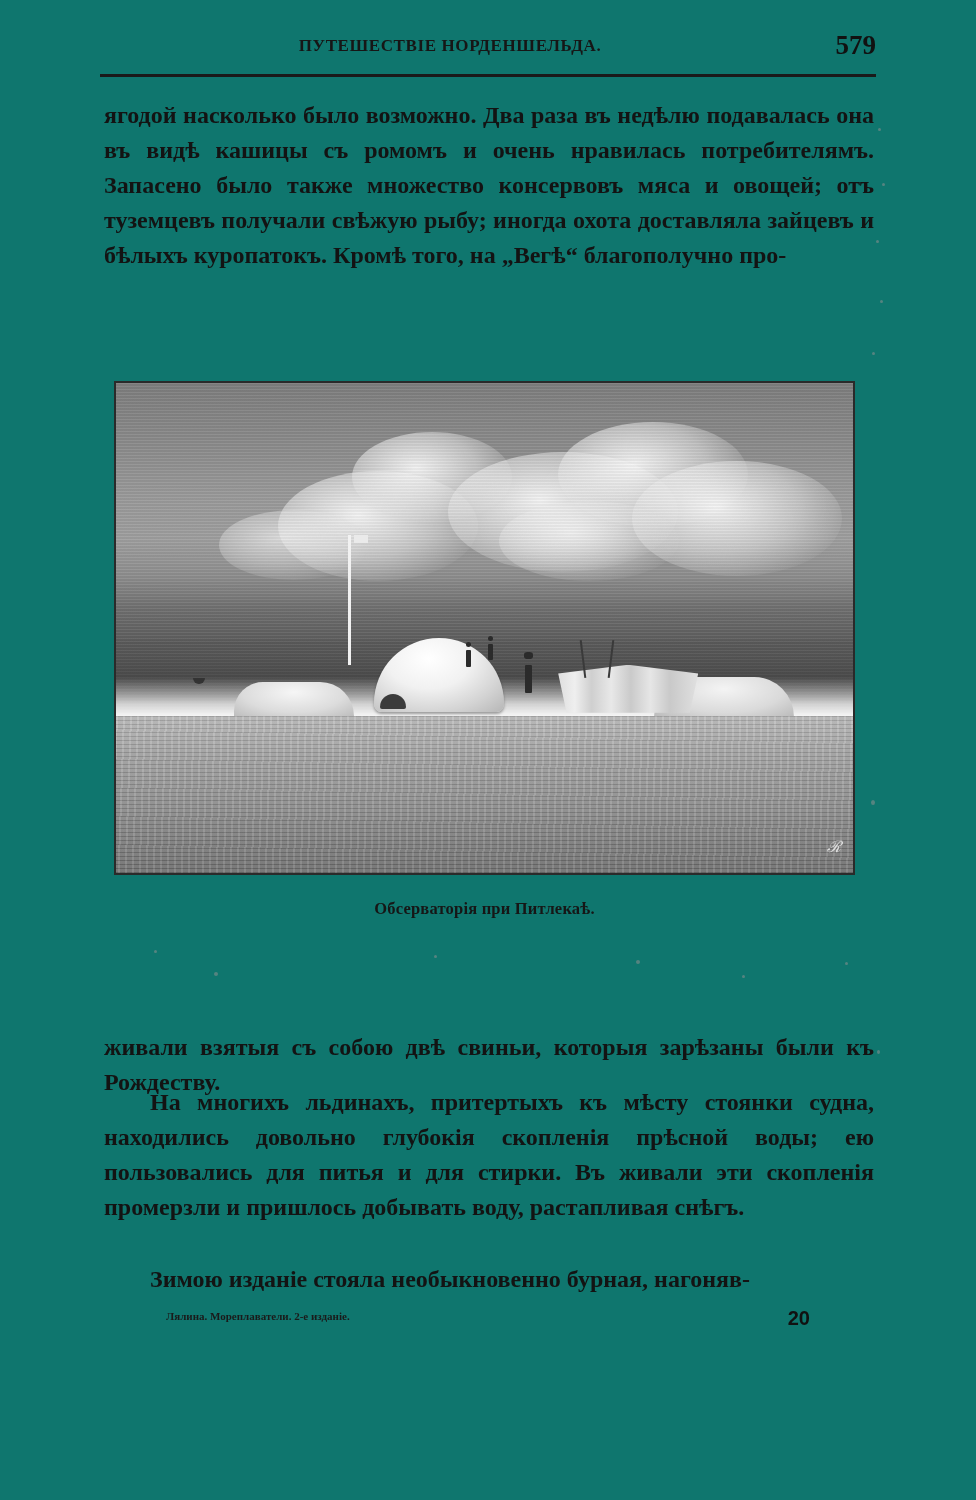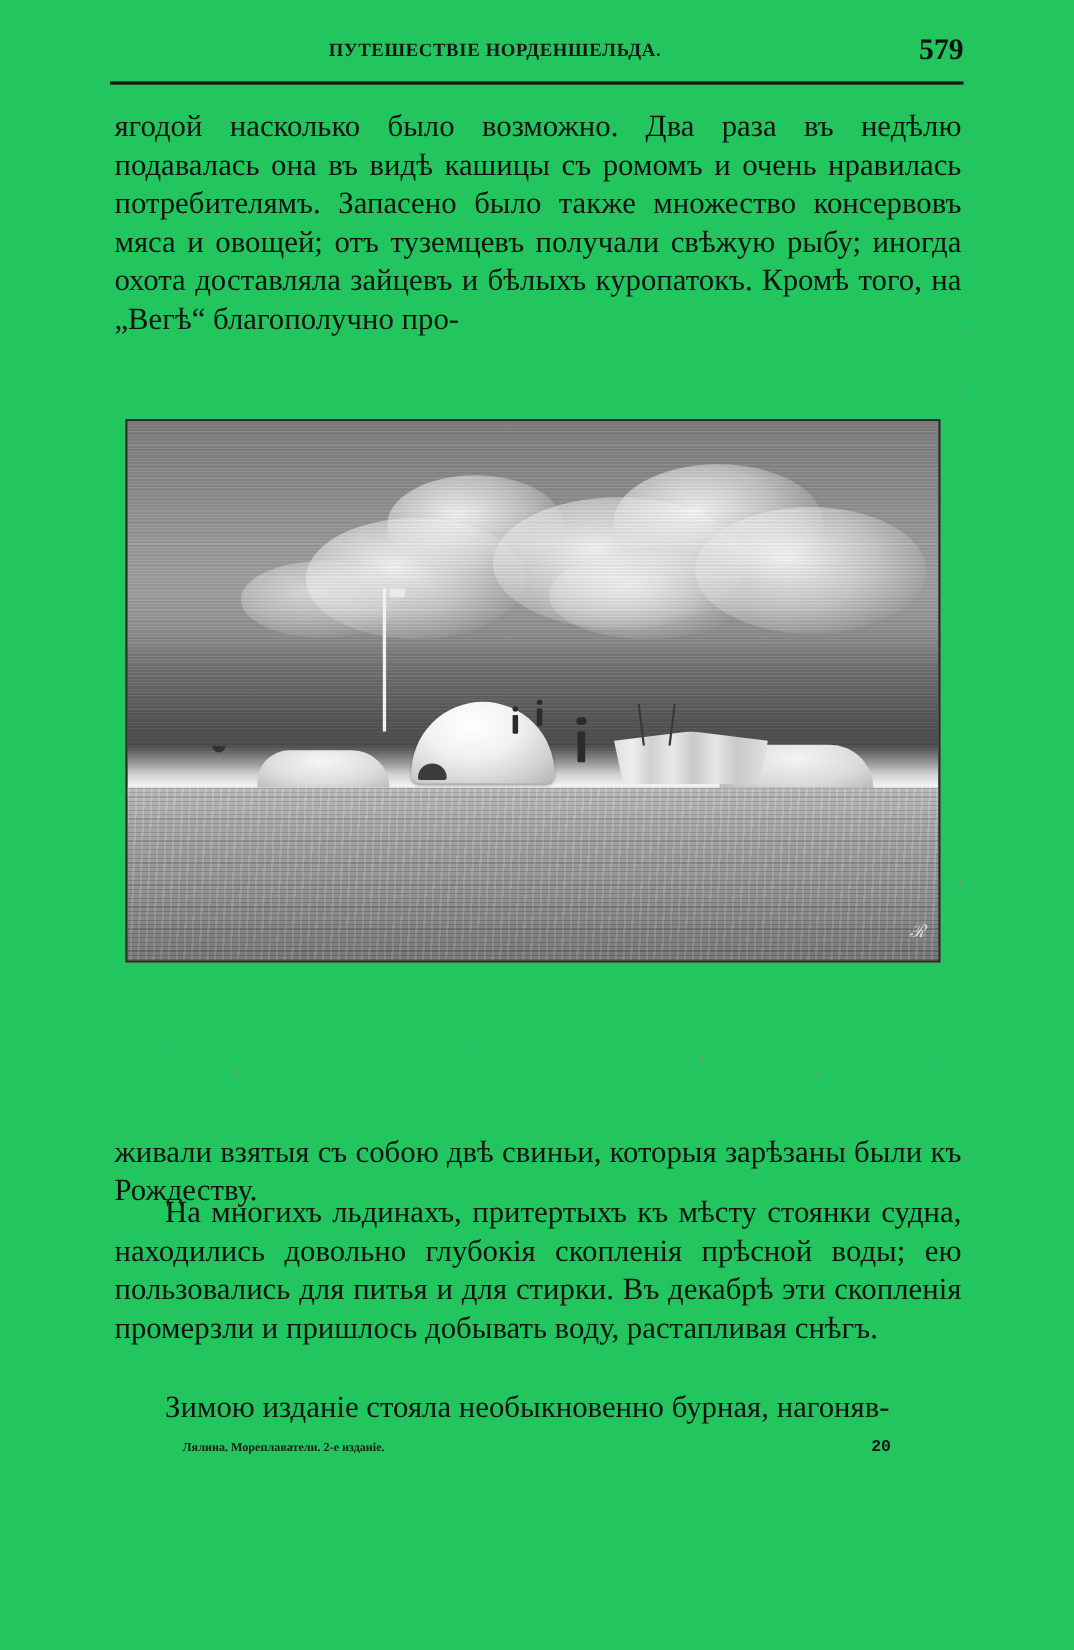--- a/index.html
+++ b/index.html
@@ -13,21 +13,21 @@
     position: relative;
     font-family: "Liberation Serif", serif;
     color: #111;
     overflow: hidden;
   }
   .page {
     position: absolute;
     left: 0; top: 0;
     width: 976px;
     height: 1500px;
-    background: #22c55e;
+    background: #0f766e;
   }
   
   .header {
     position: absolute;
     left: 100px;
     top: 30px;
     width: 776px;
     height: 40px;
   }
   .header-title {
@@ -61,27 +61,27 @@
   }
 
   
   .col {
     position: absolute;
     left: 104px;
     width: 770px;
   }
   .para {
     font-family: "Liberation Serif", serif;
-    font-size: 28px;
+    font-size: 24px;
     line-height: 35px;
     color: #131313;
     text-align: justify;
     text-justify: inter-word;
     margin: 0;
-    font-weight: 400;
+    font-weight: 700;
   }
   .para.indent {
     text-indent: 46px;
   }
   #para-top {
     top: 98px;
   }
   #para-mid {
     top: 1010px;
     margin-top: 20px;
@@ -350,22 +350,22 @@
     top: 0;
     font-family: "Liberation Serif", serif;
     font-size: 11px;
     font-weight: bold;
     color: #1a1a1a;
   }
   .footer-right {
     position: absolute;
     right: 0;
     top: -3px;
-    font-family: Liberation Mono, monospace;
-    font-size: 15px;
+    font-family: Liberation Sans, sans-serif;
+    font-size: 20px;
     font-weight: bold;
     color: #111;
   }
 
   
   .speck {
     position: absolute;
     background: #8f8f8f;
     border-radius: 50%;
     opacity: 0.55;
@@ -414,27 +414,28 @@
       <div class="fig-person p2"></div>
       <div class="fig-person p2h"></div>
       <div class="fig-person p3"></div>
       <div class="fig-person p3h"></div>
       <div class="ice"></div>
       <div class="ice-texture"></div>
       <div class="artist-mark">ℛ</div>
     </div>
   </div>
 
+  <div class="fig-caption">Обсерваторія при Питлекаѣ.</div>
 
   <div class="col" id="para-mid">
     <p class="para">живали взятыя съ собою двѣ свиньи, которыя зарѣзаны были къ Рождеству.</p>
   </div>
 
   <div class="col" id="para-2">
-    <p class="para indent">На многихъ льдинахъ, притертыхъ къ мѣсту стоянки судна, находились довольно глубокія скопленія прѣсной воды; ею пользовались для питья и для стирки. Въ декабрѣ эти скопленія промерзли и пришлось добывать воду, растапливая снѣгъ.</p>
+    <p class="para indent">На многихъ льдинахъ, притертыхъ къ мѣсту стоянки судна, находились довольно глубокія скопленія прѣсной воды; ею пользовались для питья и для стирки. Въ живали эти скопленія промерзли и пришлось добывать воду, растапливая снѣгъ.</p>
   </div>
 
   <div class="col" id="para-3">
     <p class="para indent">Зимою изданіе стояла необыкновенно бурная, нагоняв-</p>
   </div>
 
   <div class="footer">
     <div class="footer-left">Лялина. Мореплаватели. 2-е изданіе.</div>
     <div class="footer-right">20</div>
   </div>

